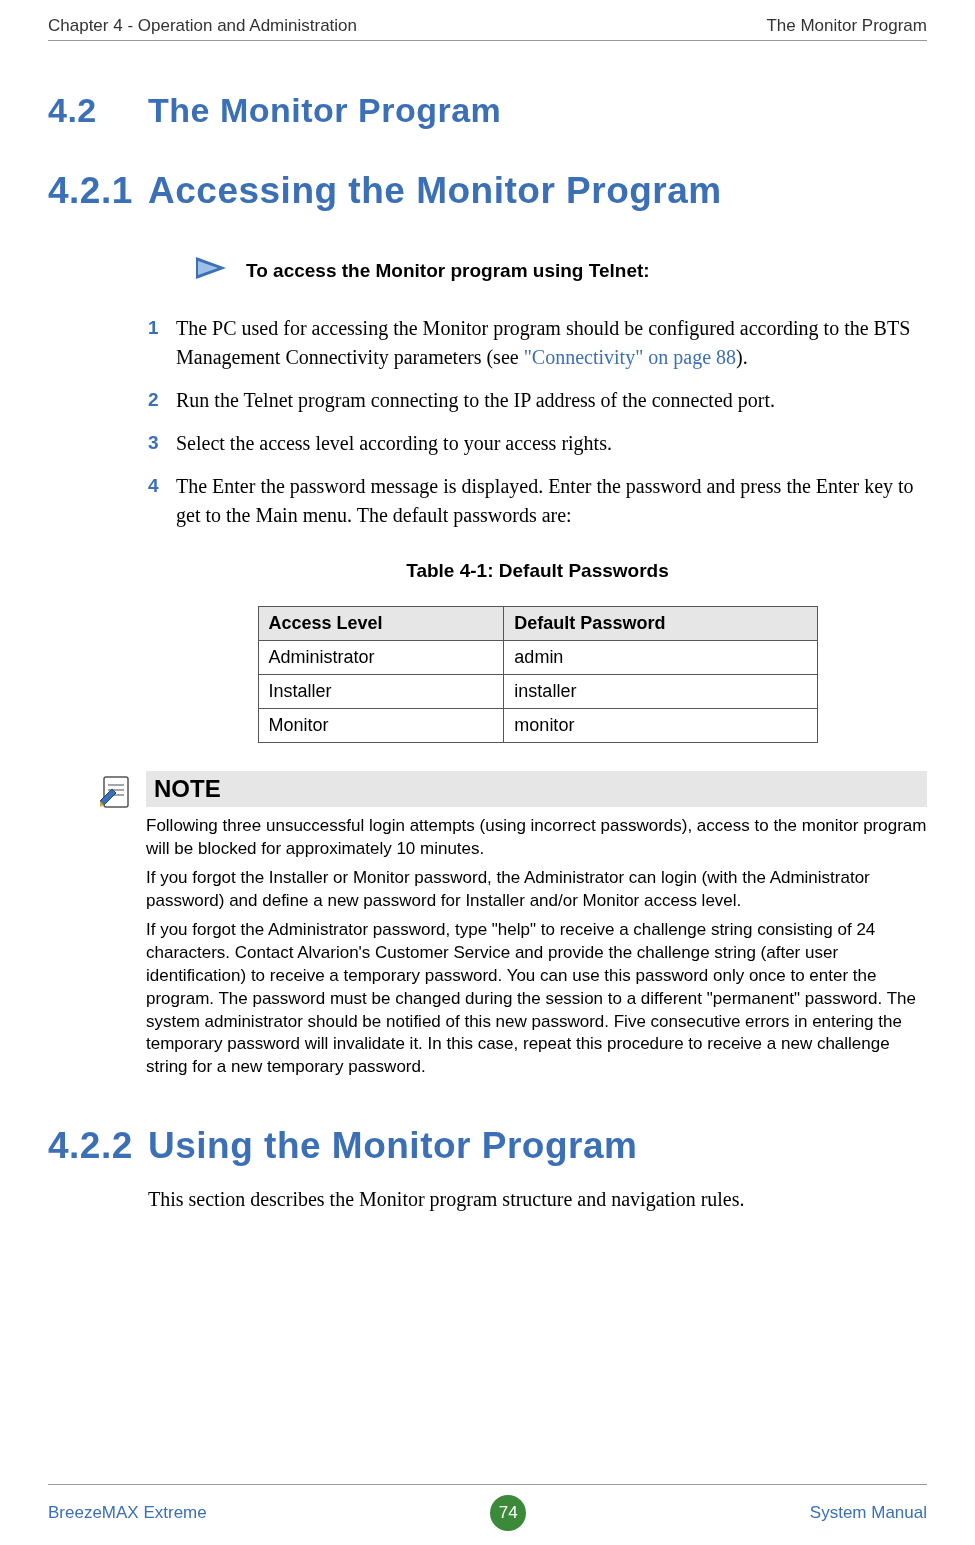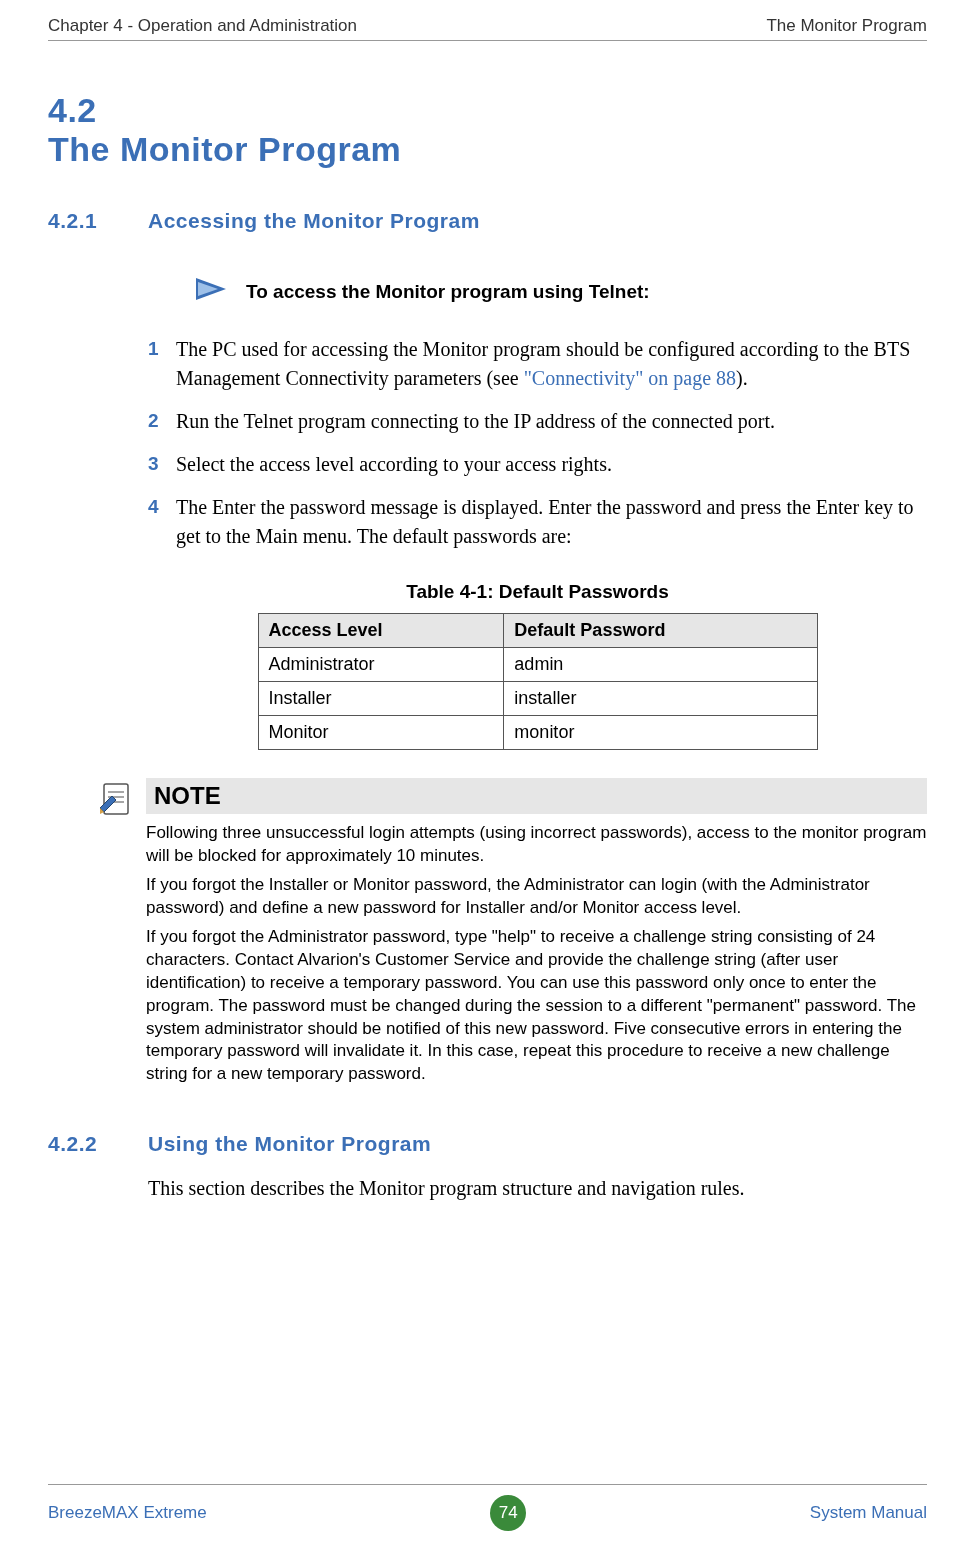--- a/index.html
+++ b/index.html
@@ -25,48 +25,47 @@
       border-bottom: 1px solid #999;
     }
     .section-h1 {
       color: #3b6fb6;
       font-family: Arial, Helvetica, sans-serif;
       font-weight: bold;
       font-size: 34px;
       letter-spacing: 0.5px;
       margin-top: 50px;
       display: flex;
-      flex-direction: column;
     }
     .section-h1 .num { width: 100px; flex-shrink: 0; }
     .section-h2 {
       color: #3b6fb6;
       font-family: Arial, Helvetica, sans-serif;
       font-weight: bold;
-      font-size: 21px;
+      font-size: 37px;
       letter-spacing: 0.5px;
       margin-top: 40px;
       display: flex;
     }
     .section-h2 .num { width: 100px; flex-shrink: 0; }
     .arrow-row {
       display: flex;
       align-items: center;
       margin-top: 45px;
       margin-bottom: 30px;
       padding-left: 48px;
     }
     .arrow-icon { flex-shrink: 0; margin-right: 20px; }
     .arrow-text { font-weight: bold; font-size: 19px; }
     .body-block { margin-left: 100px; }
     .serif { font-family: Georgia, "Times New Roman", serif; font-size: 20px; line-height: 1.45; }
     .num-item { display: flex; margin-top: 14px; margin-bottom: 14px; }
     .num-item .digit { width: 28px; flex-shrink: 0; color: #3b6fb6; font-weight: bold; font-family: Arial, Helvetica, sans-serif; font-size: 19px; }
     .link { color: #3b6fb6; }
-    .table-caption { text-align: center; font-weight: bold; font-size: 19px; margin-top: 30px; margin-bottom: 10px; }
+    .table-caption { text-align: center; font-weight: bold; font-size: 19px; margin-top: 30px; margin-bottom: 24px; }
     table.pw {
       border-collapse: collapse;
       margin: 0 auto;
       width: 560px;
     }
     table.pw th, table.pw td {
       border: 1px solid #555;
       text-align: left;
       padding: 6px 10px;
       font-size: 18px;

